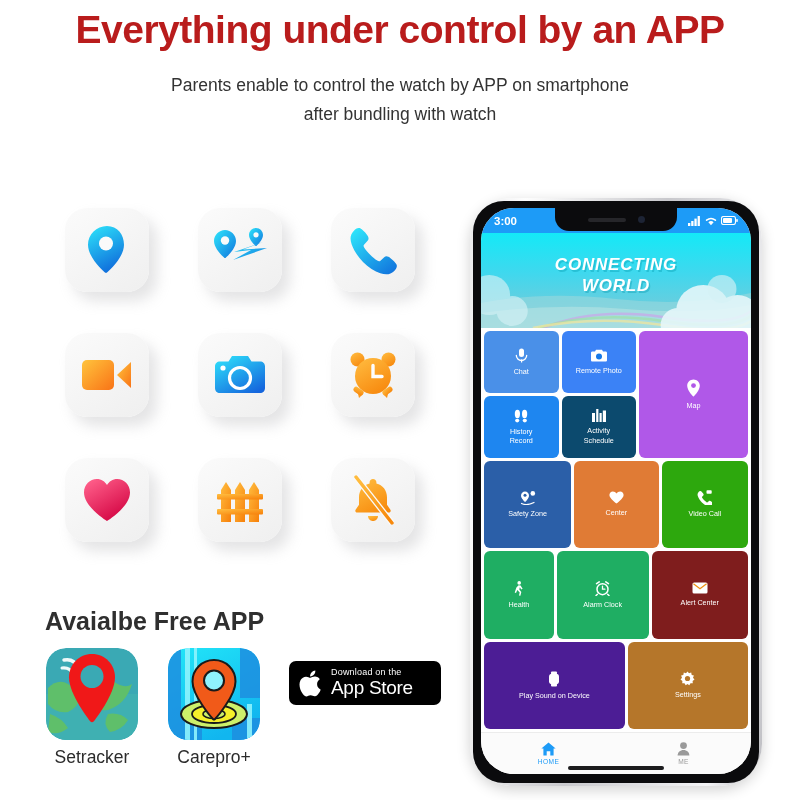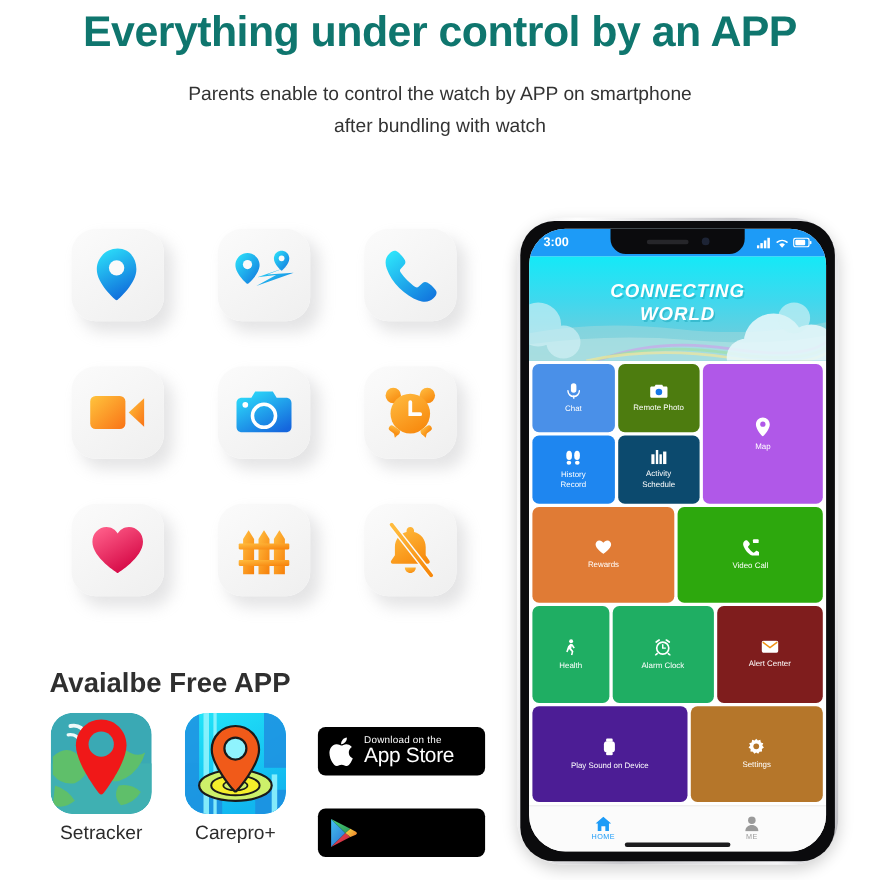--- a/index.html
+++ b/index.html
@@ -9,21 +9,21 @@
     background: #ffffff;
     position: relative;
     overflow: hidden;
   }
 
   
   .hero-title {
     text-align: center;
     font-size: 39px;
     font-weight: 700;
-    color: #0f766e;
+    color: #b91c1c;
     letter-spacing: -0.5px;
     margin-top: 8px;
     line-height: 1.15;
   }
   .hero-sub {
     text-align: center;
     font-size: 17.5px;
     color: #333333;
     line-height: 1.65;
     margin-top: 18px;
@@ -86,21 +86,21 @@
     margin-top: 7px;
     font-size: 17.5px;
     color: #2c2c2c;
   }
 
   .badges {
     position: absolute;
     left: 289px;
     top: 661px;
     display: flex;
-    flex-direction: column;
+    flex-direction: row;
     gap: 30px;
   }
   .badge {
     width: 152px;
     height: 44px;
     background: #000000;
     border-radius: 7px;
     display: flex;
     align-items: center;
     padding: 0 10px;
@@ -572,21 +572,21 @@
           <div class="block-left">
             <div class="trow">
               <div class="tile" style="background:#4a90e8">
                 <svg width="13" height="15" viewBox="0 0 13 15">
                   <rect x="4" y="0.5" width="5" height="8.5" rx="2.5" fill="#fff"></rect>
                   <path d="M1.3 7.3a5.2 5.2 0 0 0 10.4 0" stroke="#fff" stroke-width="1.3" fill="none" stroke-linecap="round"></path>
                   <rect x="6" y="11.4" width="1.2" height="3.1" fill="#fff"></rect>
                 </svg>
                 <span class="tile-label">Chat</span>
               </div>
-              <div class="tile" style="background:#4d7c0f">
+              <div class="tile" style="background:#3b82f6">
                 <svg width="16" height="13" viewBox="0 0 16 13">
                   <path d="M5 0.8h6l1 1.6h2.6c.8 0 1.4.6 1.4 1.4v7.4c0 .8-.6 1.4-1.4 1.4H1.4C.6 12.6 0 12 0 11.2V3.8c0-.8.6-1.4 1.4-1.4H4z" fill="#fff"></path>
                   <circle cx="8" cy="7.4" r="3" fill="#1678e8"></circle>
                 </svg>
                 <span class="tile-label">Remote Photo</span>
               </div>
             </div>
             <div class="trow">
               <div class="tile" style="background:#1e86f0">
                 <svg width="14" height="14" viewBox="0 0 14 14">
@@ -613,25 +613,34 @@
           <div class="tile tile-map" style="background:#b058e8">
             <svg width="15" height="18" viewBox="0 0 15 18">
               <path d="M7.5 0.6C4 .6 1.2 3.4 1.2 6.8 1.2 11 6 16.4 7 17.3c.3.3.6.3.9 0 1-0.9 5.9-6.3 5.9-10.5C13.8 3.4 11 .6 7.5.6z" fill="#fff"></path>
               <circle cx="7.5" cy="6.6" r="2.4" fill="#b058e8"></circle>
             </svg>
             <span class="tile-label">Map</span>
           </div>
         </div>
 
         <div class="trow" style="flex:1;">
+          <div class="tile" style="background:#2b5fa8;flex:1.03">
+            <svg width="16" height="14" viewBox="0 0 16 14">
+              <path d="M5 0.5C2.8.5 1 2.3 1 4.5 1 7 4.1 10.2 4.7 10.8c.2.2.5.2.7 0C6 10.2 9 7 9 4.5 9 2.3 7.2.5 5 .5z" fill="#fff"></path>
+              <circle cx="5" cy="4.3" r="1.5" fill="#2b5fa8"></circle>
+              <circle cx="12.8" cy="2.4" r="2.3" fill="#fff"></circle>
+              <path d="M1.5 12.5 q5 2.6 12.5-1" stroke="#fff" stroke-width="1.2" fill="none" stroke-linecap="round"></path>
+            </svg>
+            <span class="tile-label">Safety Zone</span>
+          </div>
           <div class="tile" style="background:#e07b35;flex:1">
             <svg width="15" height="13" viewBox="0 0 15 13">
               <path d="M7.5 12.6S0.4 7.7 0.4 4.1C.4 1.9 1.9.4 3.9.4c1.5 0 2.8 .9 3.6 2.1C8.3 1.3 9.6.4 11.1.4 13.1.4 14.6 1.9 14.6 4.1c0 3.6-7.1 8.5-7.1 8.5z" fill="#fff"></path>
             </svg>
-            <span class="tile-label">Rewards</span>
+            <span class="tile-label">Center</span>
           </div>
           <div class="tile" style="background:#2da80d;flex:1.02">
             <svg width="15" height="15" viewBox="0 0 15 15">
               <path d="M3.9 1.2c-.8-.4-1.7.1-2.3.8C.5 3.1.2 4.6 1 6.6c.7 1.9 2.1 4.1 3.9 5.9 1.8 1.8 4 3.2 5.9 3.9 2 .8 3.5.5 4.6-.6.7-.6 1.2-1.5.8-2.3-.3-.6-1.2-1.5-2-2.1-.8-.6-1.5-.9-2.2-.3l-1.4 1.2c-.3.2-.6.2-1-.1-.7-.5-1.6-1.2-2.4-2-.8-.8-1.5-1.7-2-2.4-.3-.4-.3-.7-.1-1l1.2-1.4c.6-.7.3-1.4-.3-2.2-.6-.8-1.5-1.7-2.1-2z" fill="#fff"></path>
               <rect x="9.5" y="0.3" width="5.2" height="3.4" rx="0.8" fill="#fff"></rect>
             </svg>
             <span class="tile-label">Video Call</span>
           </div>
         </div>
 

